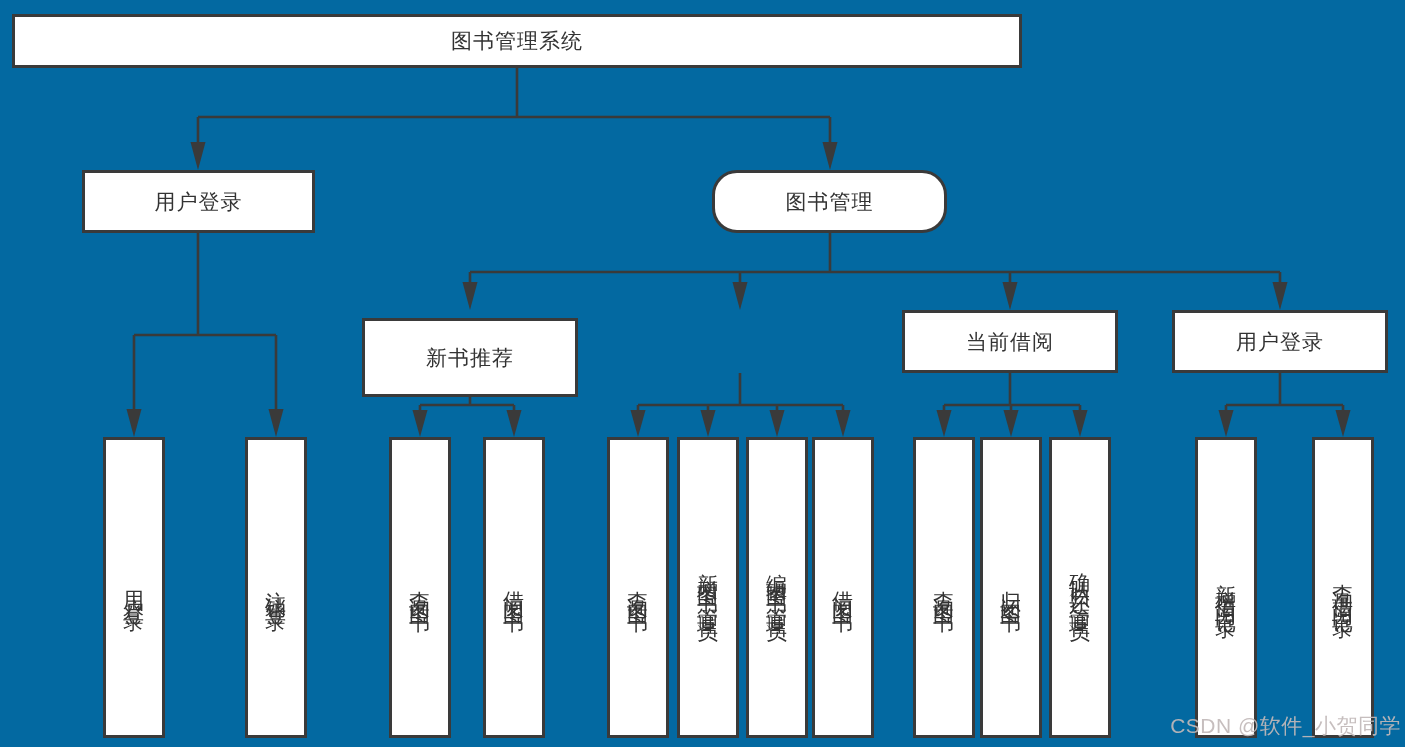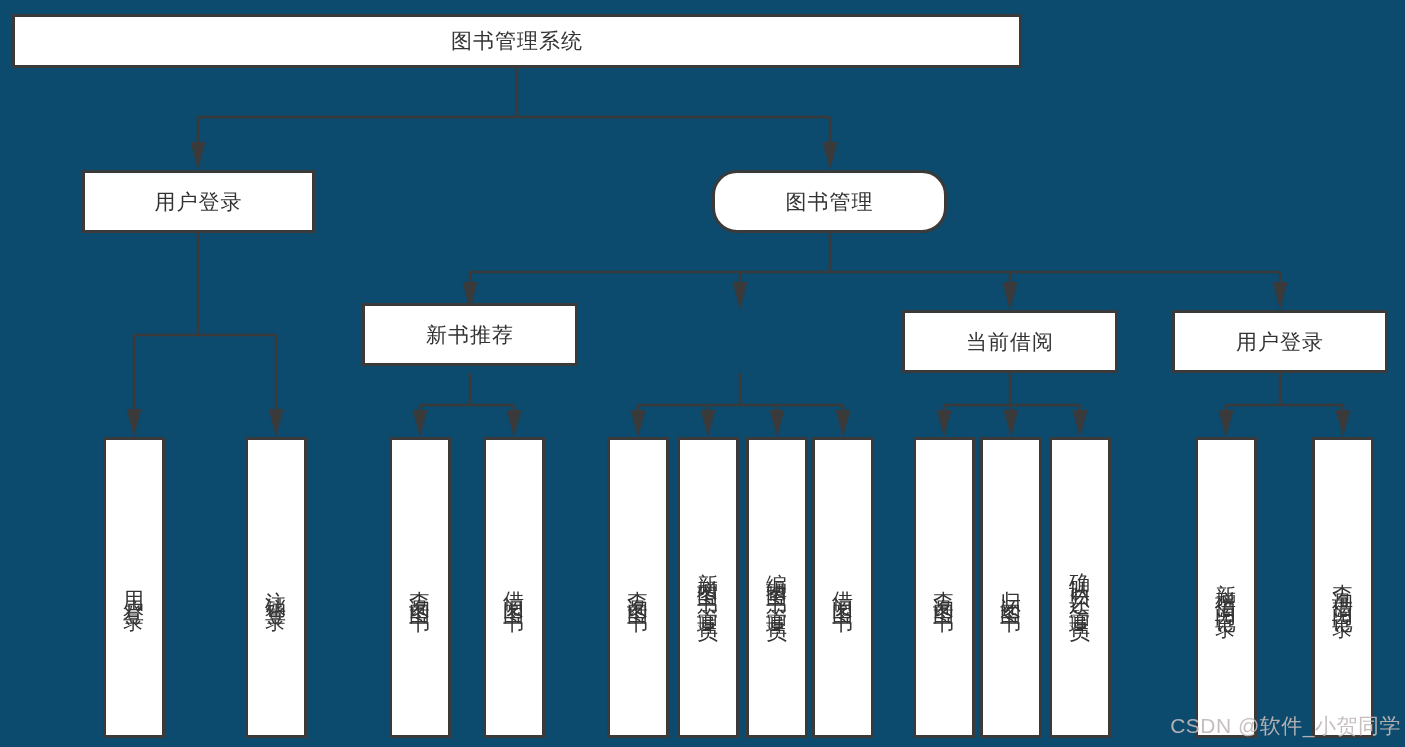--- a/index.html
+++ b/index.html
@@ -3,21 +3,21 @@
 <meta charset="utf-8">
 <style>
   html, body {
     margin: 0; padding: 0;
     background: #ffffff;
     font-family: "Liberation Sans", "DejaVu Sans", sans-serif;
   }
   .canvas {
     position: relative;
     width: 1405px; height: 747px;
-    background: #0c4a6e;
+    background: #0369a1;
     overflow: hidden;
     color: #333333;
   }
   .wires {
     position: absolute; left: 0; top: 0;
     width: 1405px; height: 747px;
     z-index: 1;
   }
   .node {
     position: absolute;
@@ -101,21 +101,21 @@
     <span class="hlabel">图书管理系统</span>
   </div>
 
   <div class="node" style="left:82px; top:170px; width:233px; height:63px;">
     <span class="hlabel">用户登录</span>
   </div>
   <div class="node" style="left:712px; top:170px; width:235px; height:63px;border-radius:25px;">
     <span class="hlabel">图书管理</span>
   </div>
 
-  <div class="node" style="left:362px; top:303px; width:216px; height:63px;text-align:right;">
+  <div class="node" style="left:362px; top:318px; width:216px; height:79px;text-align:right;">
     <span class="hlabel">新书推荐</span>
   </div>
   <div class="node" style="left:902px; top:310px; width:216px; height:63px;">
     <span class="hlabel">当前借阅</span>
   </div>
   <div class="node" style="left:1172px; top:310px; width:216px; height:63px;">
     <span class="hlabel">用户登录</span>
   </div>
 
   <div class="node" style="left:103px; top:437px; width:62px; height:301px;">

